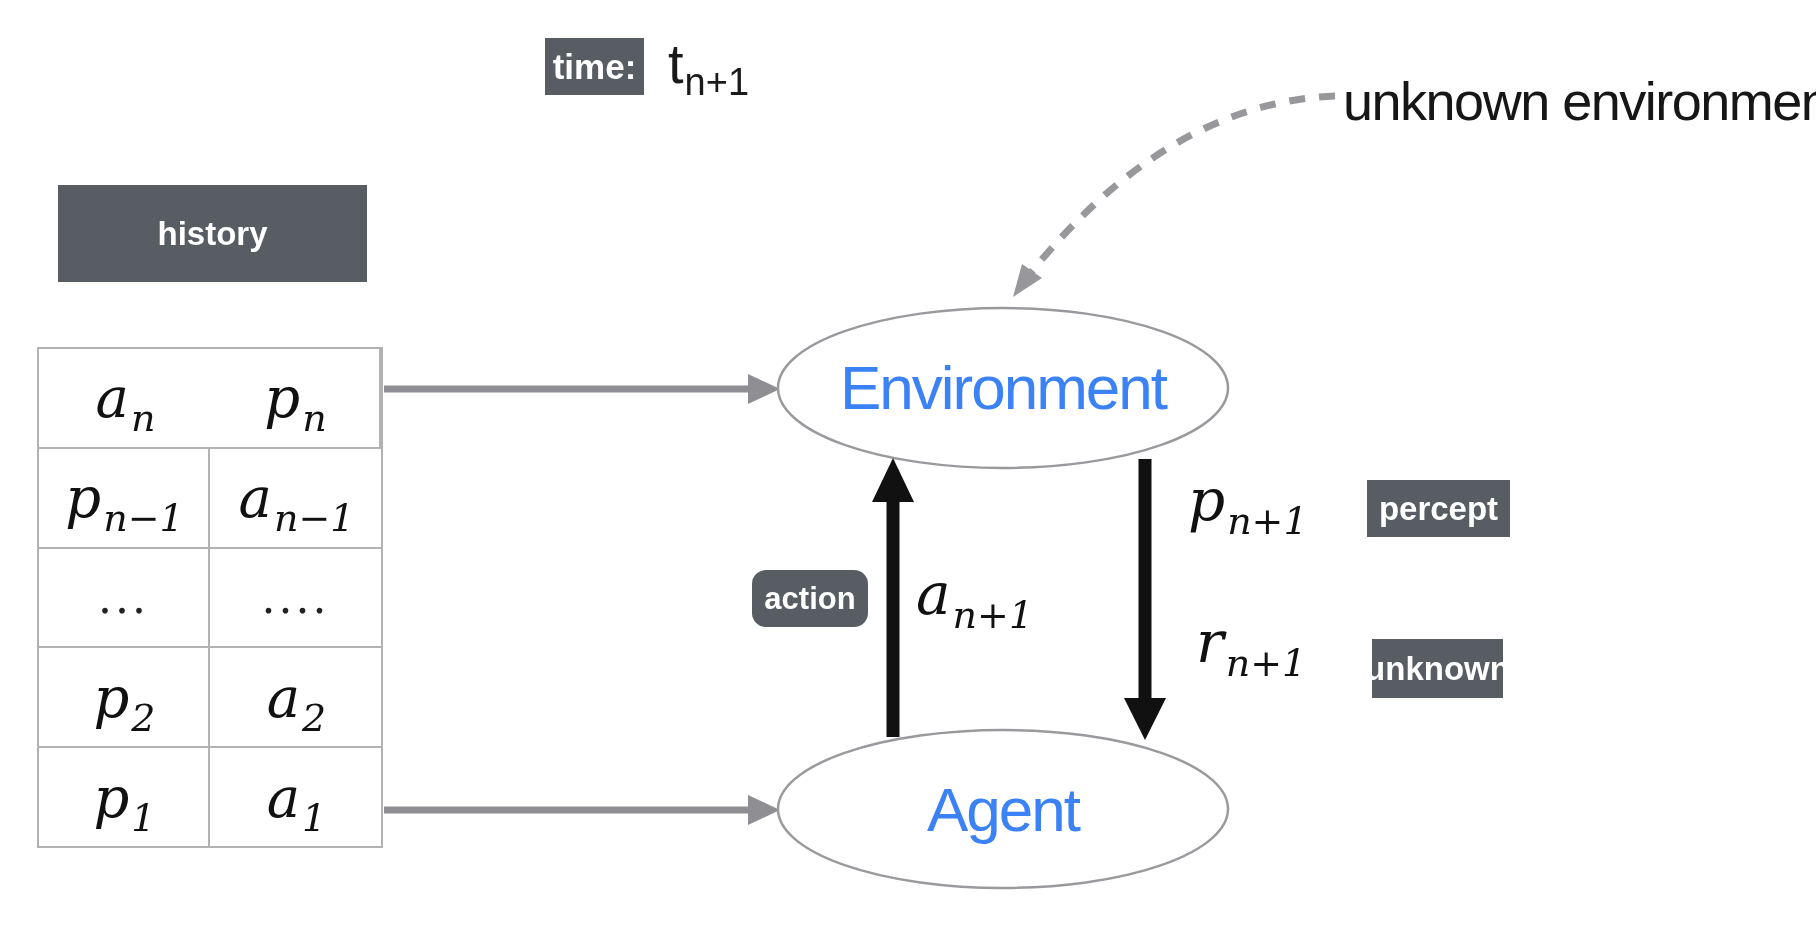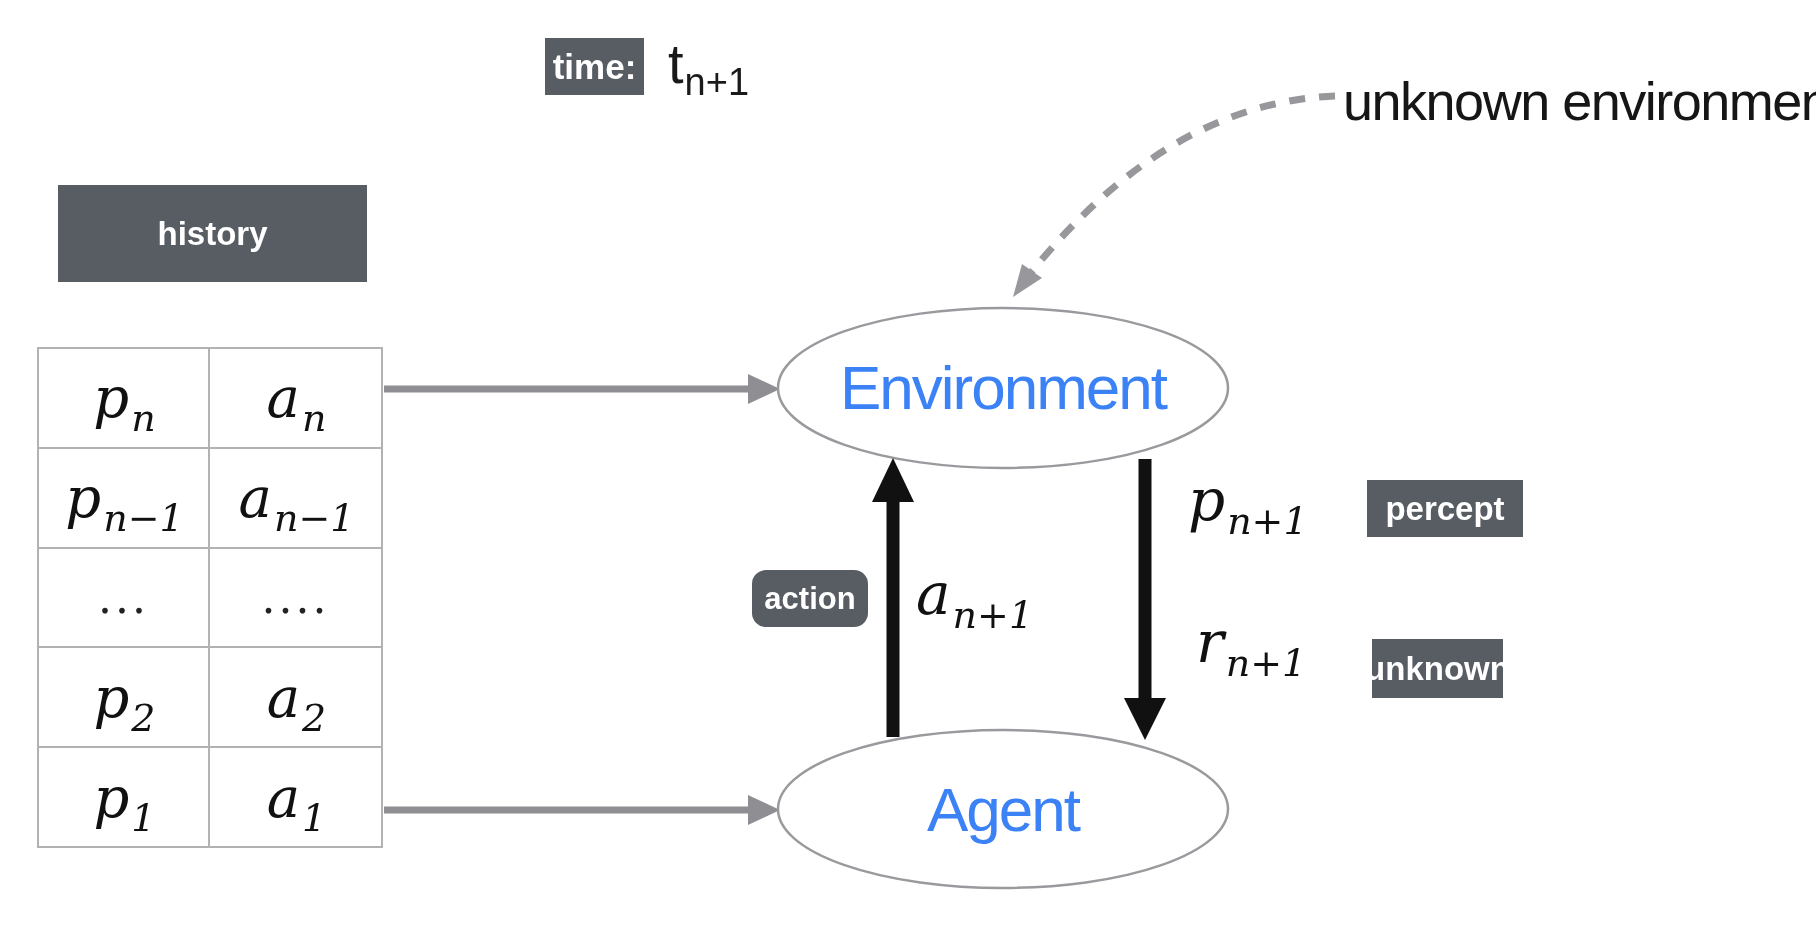--- a/index.html
+++ b/index.html
@@ -6,21 +6,21 @@
   .canvas{position:relative;width:1816px;height:936px;background:#ffffff;overflow:hidden;
           font-family:"Liberation Sans",sans-serif;color:#1a1a1a;}
   .overlay{position:absolute;left:0;top:0;}
 
   .badge{position:absolute;background:#585d64;color:#fff;font-weight:bold;
          display:flex;align-items:center;justify-content:center;text-align:center;
          font-family:"Liberation Sans",sans-serif;}
   .badge-time{left:545px;top:38px;width:99px;height:57px;font-size:35px;}
   .badge-history{left:58px;top:185px;width:309px;height:97px;font-size:33px;line-height:44px;flex-direction:column;}
   .badge-action{left:752px;top:570px;width:116px;height:57px;font-size:31px;border-radius:14px;}
-  .badge-percept{left:1367px;top:480px;width:156px;height:57px;font-size:33px;}
+  .badge-percept{left:1367px;top:480px;width:143px;height:57px;font-size:33px;}
   .badge-reward{left:1372px;top:639px;width:131px;height:59px;font-size:33px;}
 
   .timeval{position:absolute;left:656px;top:32px;white-space:nowrap;font-weight:300;margin-left:12px;}
   .timeval .tbase{font-size:56px;line-height:64px;}
   .timeval .tsub{font-size:38px;position:relative;top:12px;left:1px;}
 
   .unknown-env{position:absolute;left:1343px;top:70px;font-size:54px;font-weight:300;
                letter-spacing:-1.5px;white-space:nowrap;color:#161616;}
 
   .node-label{position:absolute;width:450px;text-align:center;font-size:62px;font-weight:300;
@@ -79,25 +79,25 @@
   </div>
 
   <div class="unknown-env">unknown environment</div>
 
   <div class="badge badge-history">
     <span>history</span>
   </div>
 
   <div class="htable">
     <div class="hrow">
+      <div class="cell cell-a">
+        <span class="math"><span>a</span><span class="ms">n</span></span>
+      </div>
       <div class="cell cell-p">
         <span class="math"><span>p</span><span class="ms">n</span></span>
-      </div>
-      <div class="cell cell-a">
-        <span class="math"><span>a</span><span class="ms">n</span></span>
       </div>
     </div>
     <div class="hrow">
       <div class="cell cell-p">
         <span class="math"><span>p</span><span class="ms">n−1</span></span>
       </div>
       <div class="cell cell-a">
         <span class="math"><span>a</span><span class="ms">n−1</span></span>
       </div>
     </div>

